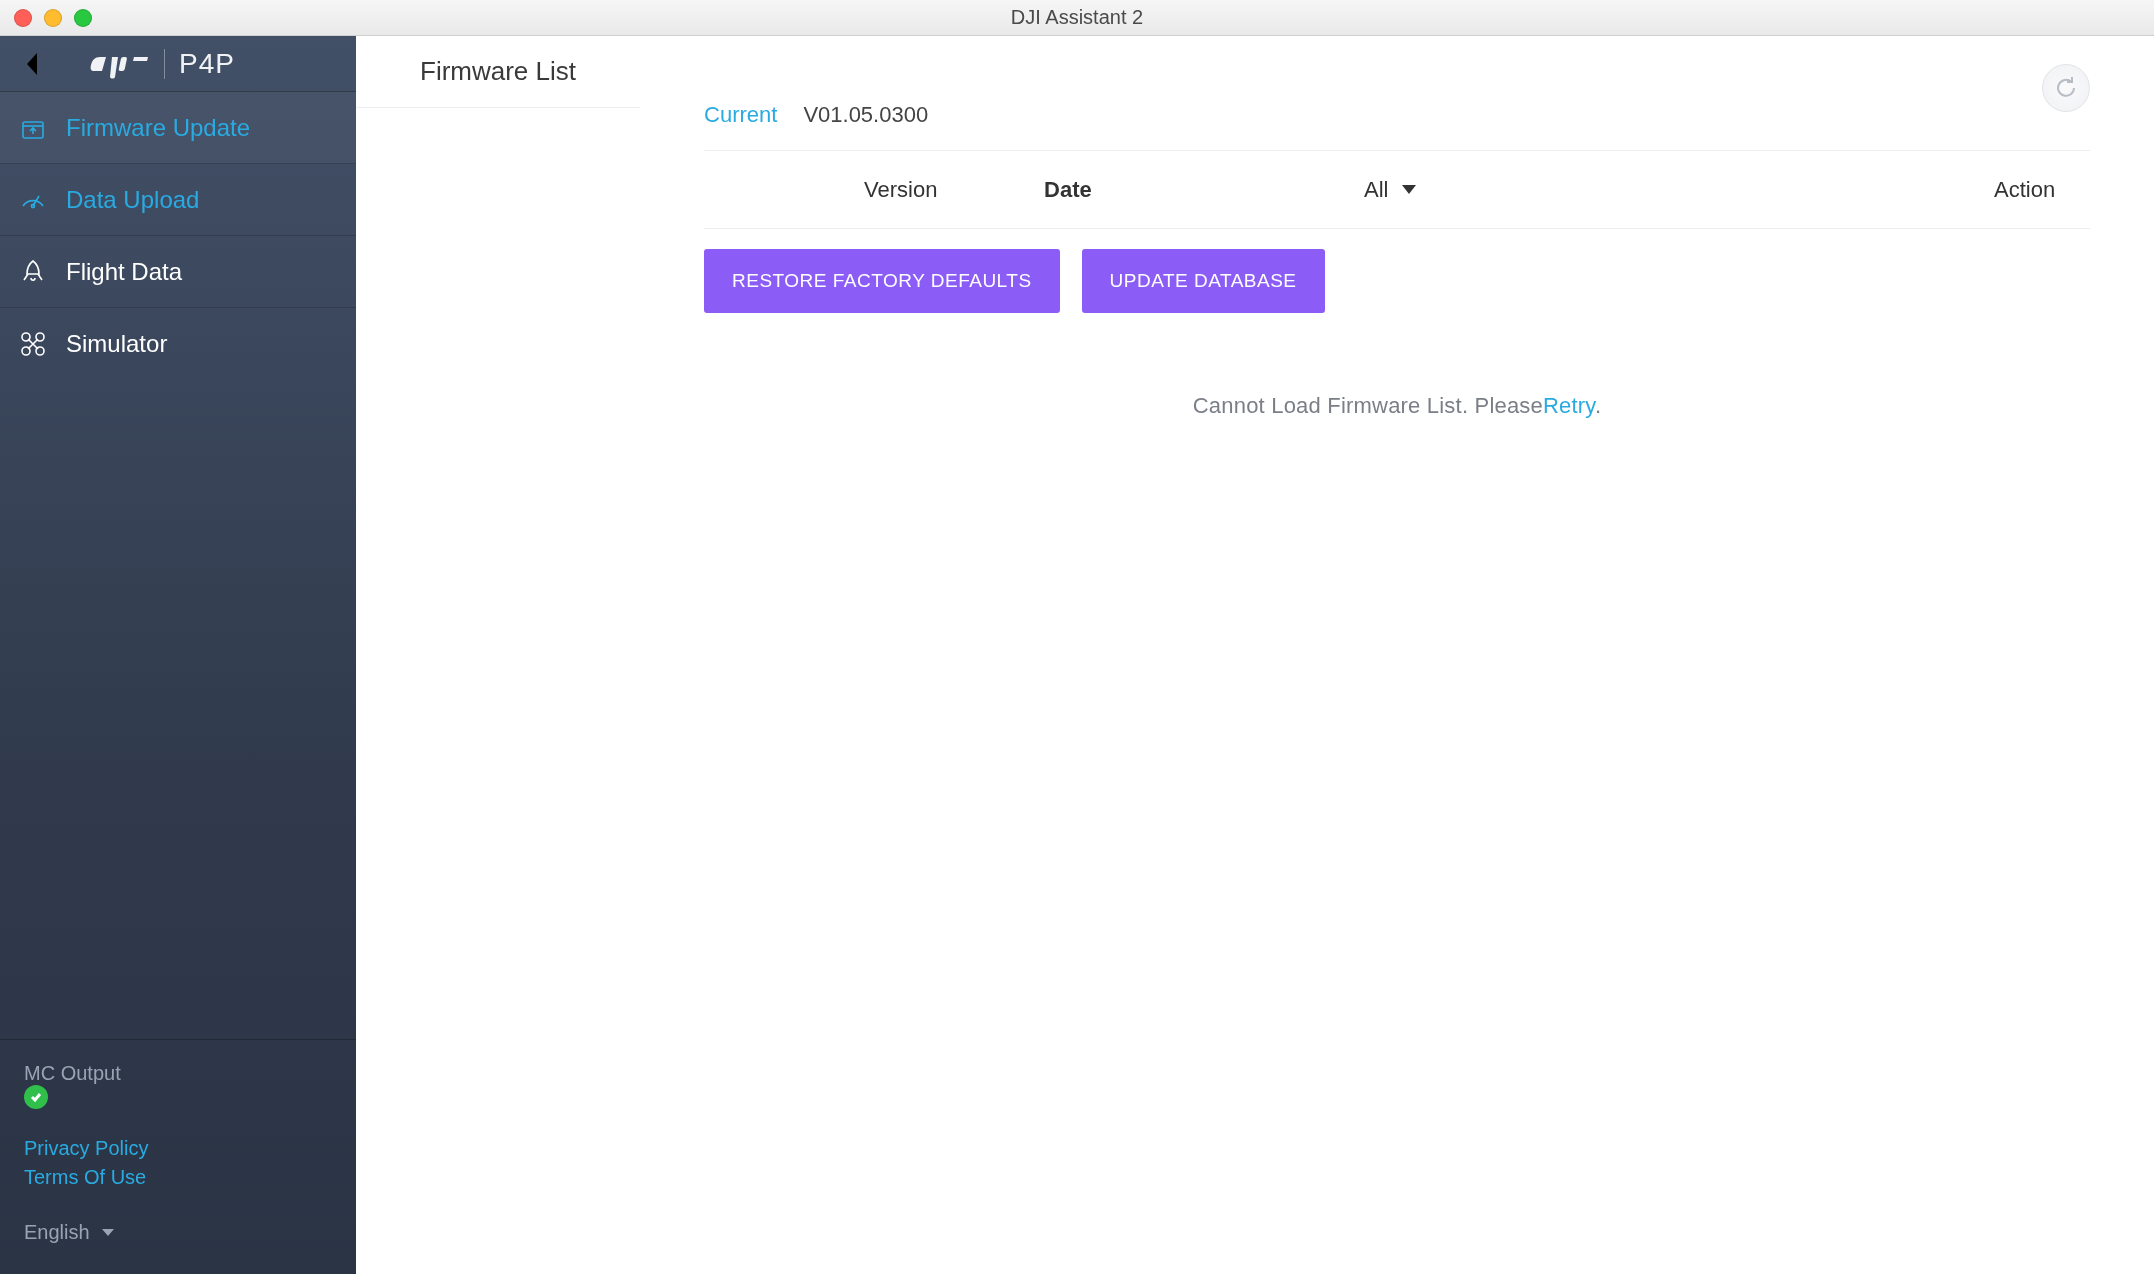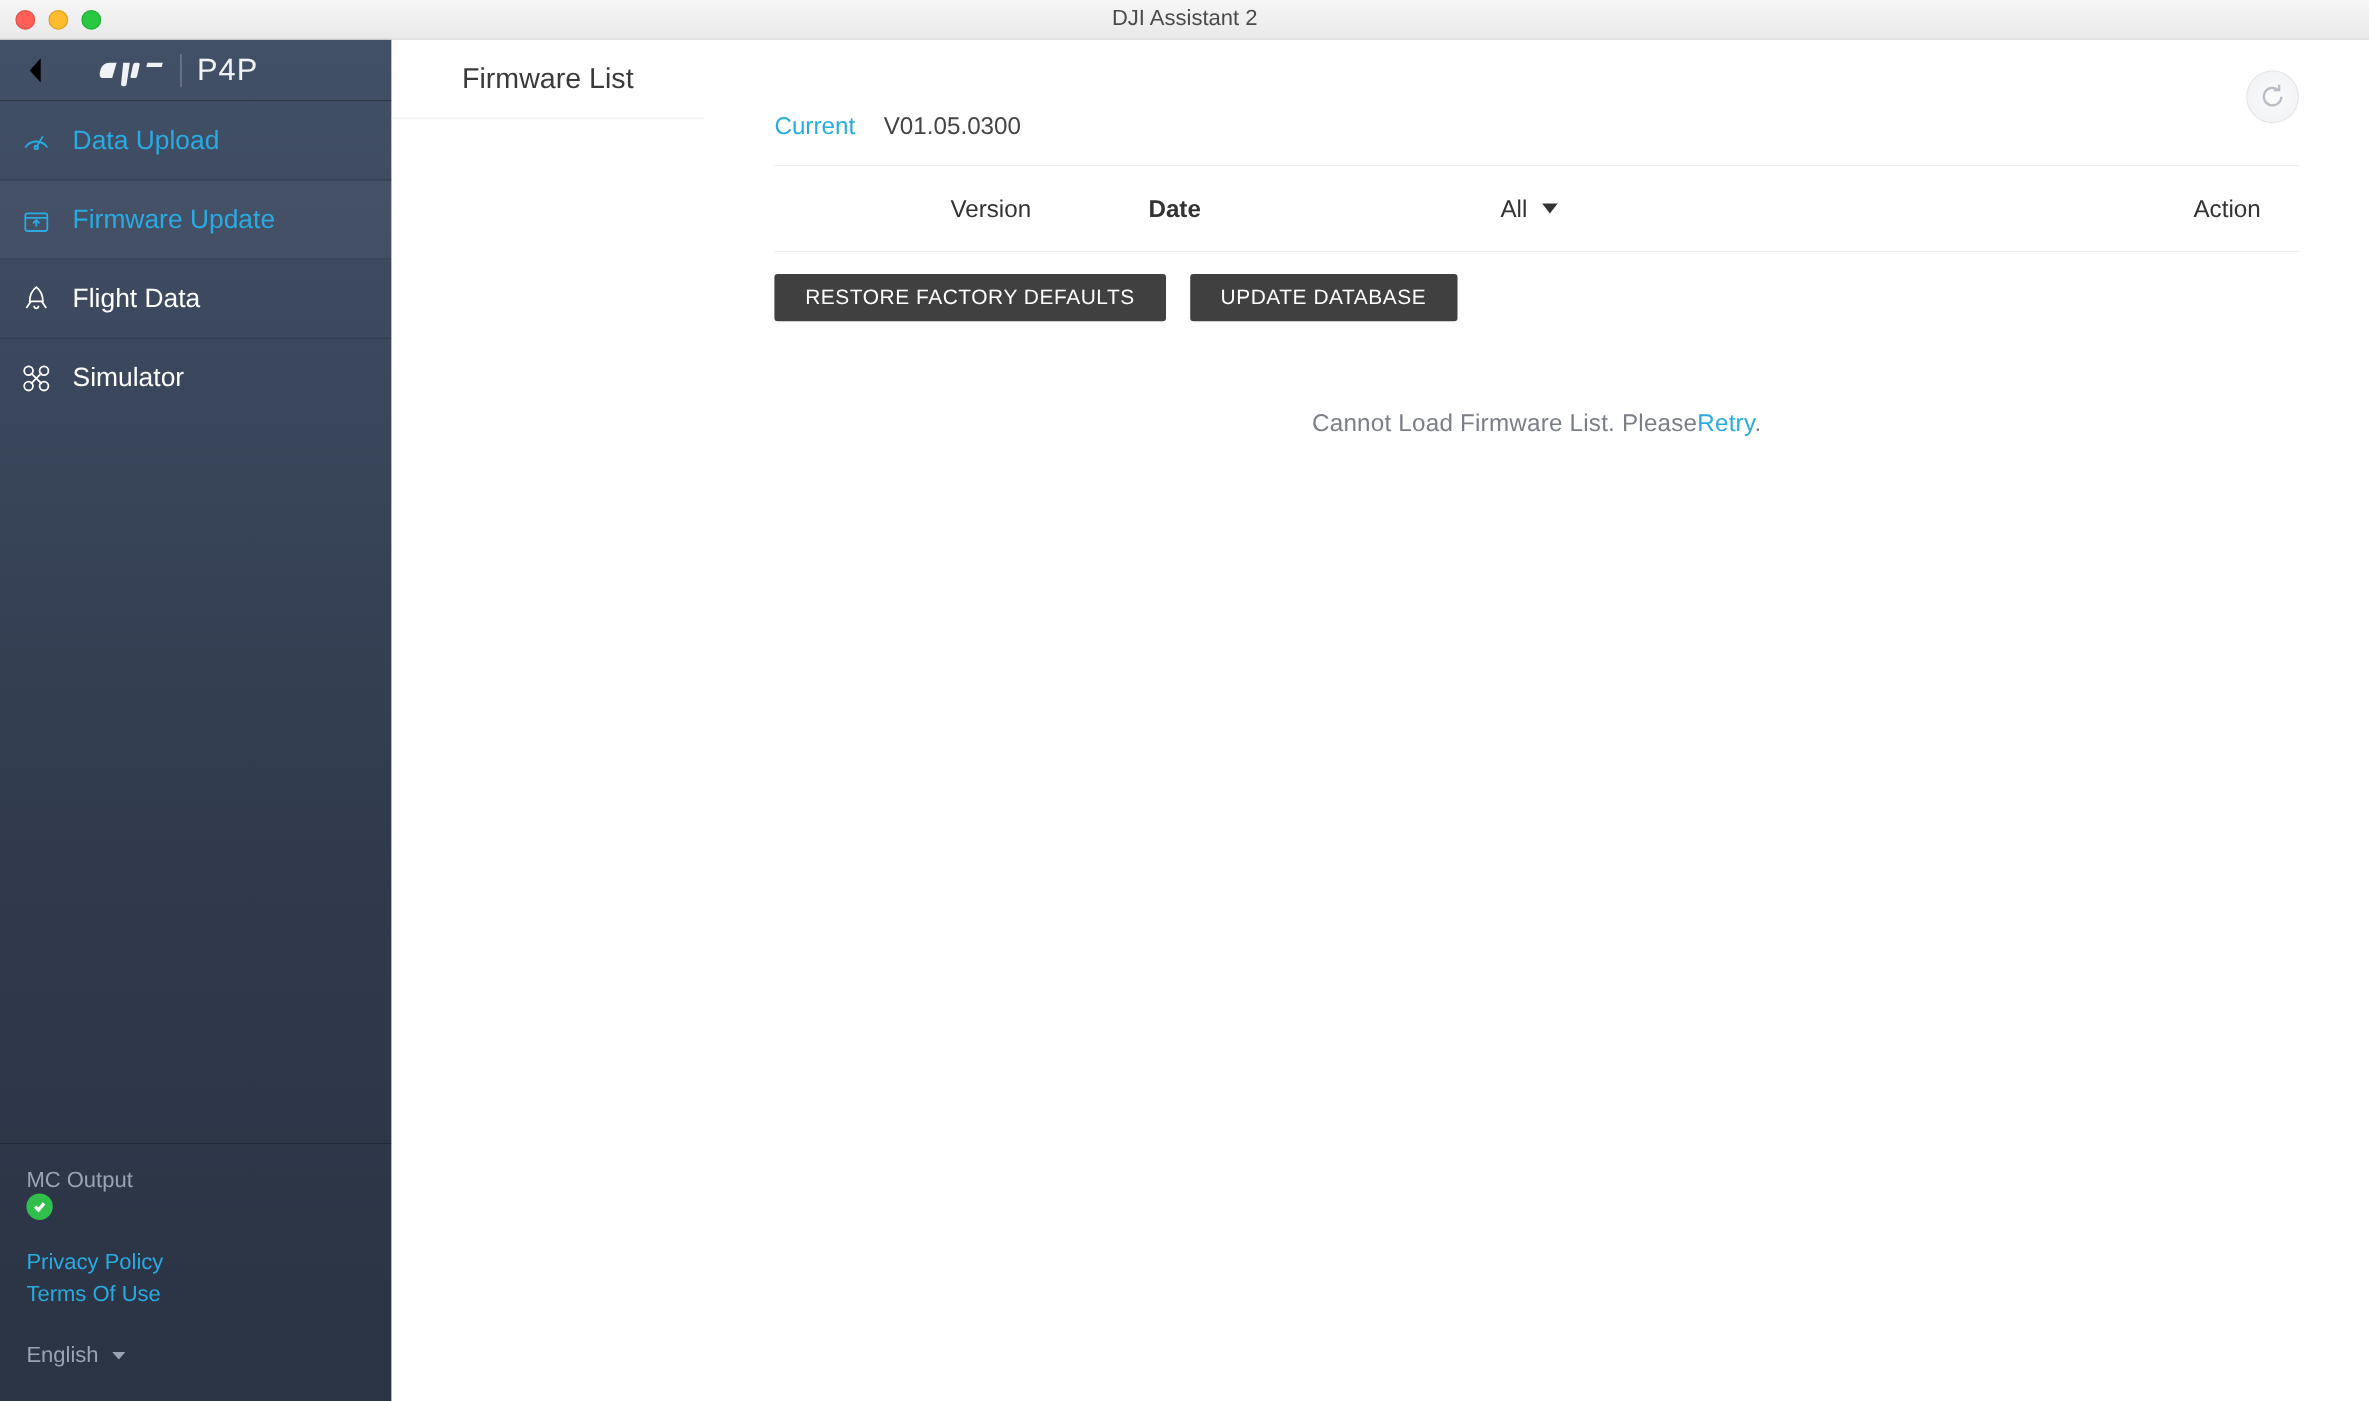--- a/index.html
+++ b/index.html
@@ -240,24 +240,24 @@
     border-right: 7px solid transparent;
     border-top: 9px solid #333;
   }
 
   .btn-row {
     display: flex;
     gap: 22px;
     margin-top: 20px;
   }
   .btn {
-    background: #404040;
+    background: #8b5cf6;
     color: #fff;
     border: none;
-    height: 43px;
+    height: 64px;
     padding: 0 28px;
     font-size: 19px;
     letter-spacing: 0.5px;
     border-radius: 3px;
     cursor: pointer;
   }
 
   .error-line {
     text-align: center;
     font-size: 22px;
@@ -299,39 +299,39 @@
             <rect x="35" y="8" width="6" height="14" rx="2" fill="#f0f2f5" transform="skewX(-12)"></rect>
             <path d="M46 8 L60 8 L59 12 L45 12 Z" fill="#f0f2f5"></path>
           </svg>
         </span>
         <span class="brand-divider"></span>
         <span class="brand-product">P4P</span>
       </div>
     </div>
 
     <div class="nav">
+      <div class="nav-item active">
+        <span class="nav-icon">
+          <svg width="28" height="28" viewBox="0 0 28 28">
+              <rect x="4" y="8" width="20" height="16" rx="2"></rect>
+              <path d="M4 12 L24 12"></path>
+              <path d="M14 20 L14 14 M11 17 L14 14 L17 17"></path>
+            </svg>
+        </span>
+        <span>Firmware Update</span>
+      </div>
       <div class="nav-item secondary-active">
         <span class="nav-icon">
           <svg width="28" height="28" viewBox="0 0 28 28">
               <path d="M4 20 A12 12 0 0 1 24 20"></path>
               <path d="M14 20 L20 10"></path>
               <circle cx="14" cy="20" r="1.6"></circle>
             </svg>
         </span>
         <span>Data Upload</span>
-      </div>
-      <div class="nav-item active">
-        <span class="nav-icon">
-          <svg width="28" height="28" viewBox="0 0 28 28">
-              <rect x="4" y="8" width="20" height="16" rx="2"></rect>
-              <path d="M4 12 L24 12"></path>
-              <path d="M14 20 L14 14 M11 17 L14 14 L17 17"></path>
-            </svg>
-        </span>
-        <span>Firmware Update</span>
       </div>
       <div class="nav-item">
         <span class="nav-icon">
           <svg width="28" height="28" viewBox="0 0 28 28">
               <path d="M14 3 C18 6 20 11 20 16 L8 16 C8 11 10 6 14 3 Z"></path>
               <path d="M9 16 L5 22 M19 16 L23 22"></path>
               <path d="M12 20 C12 23 16 23 16 20"></path>
             </svg>
         </span>
         <span>Flight Data</span>

